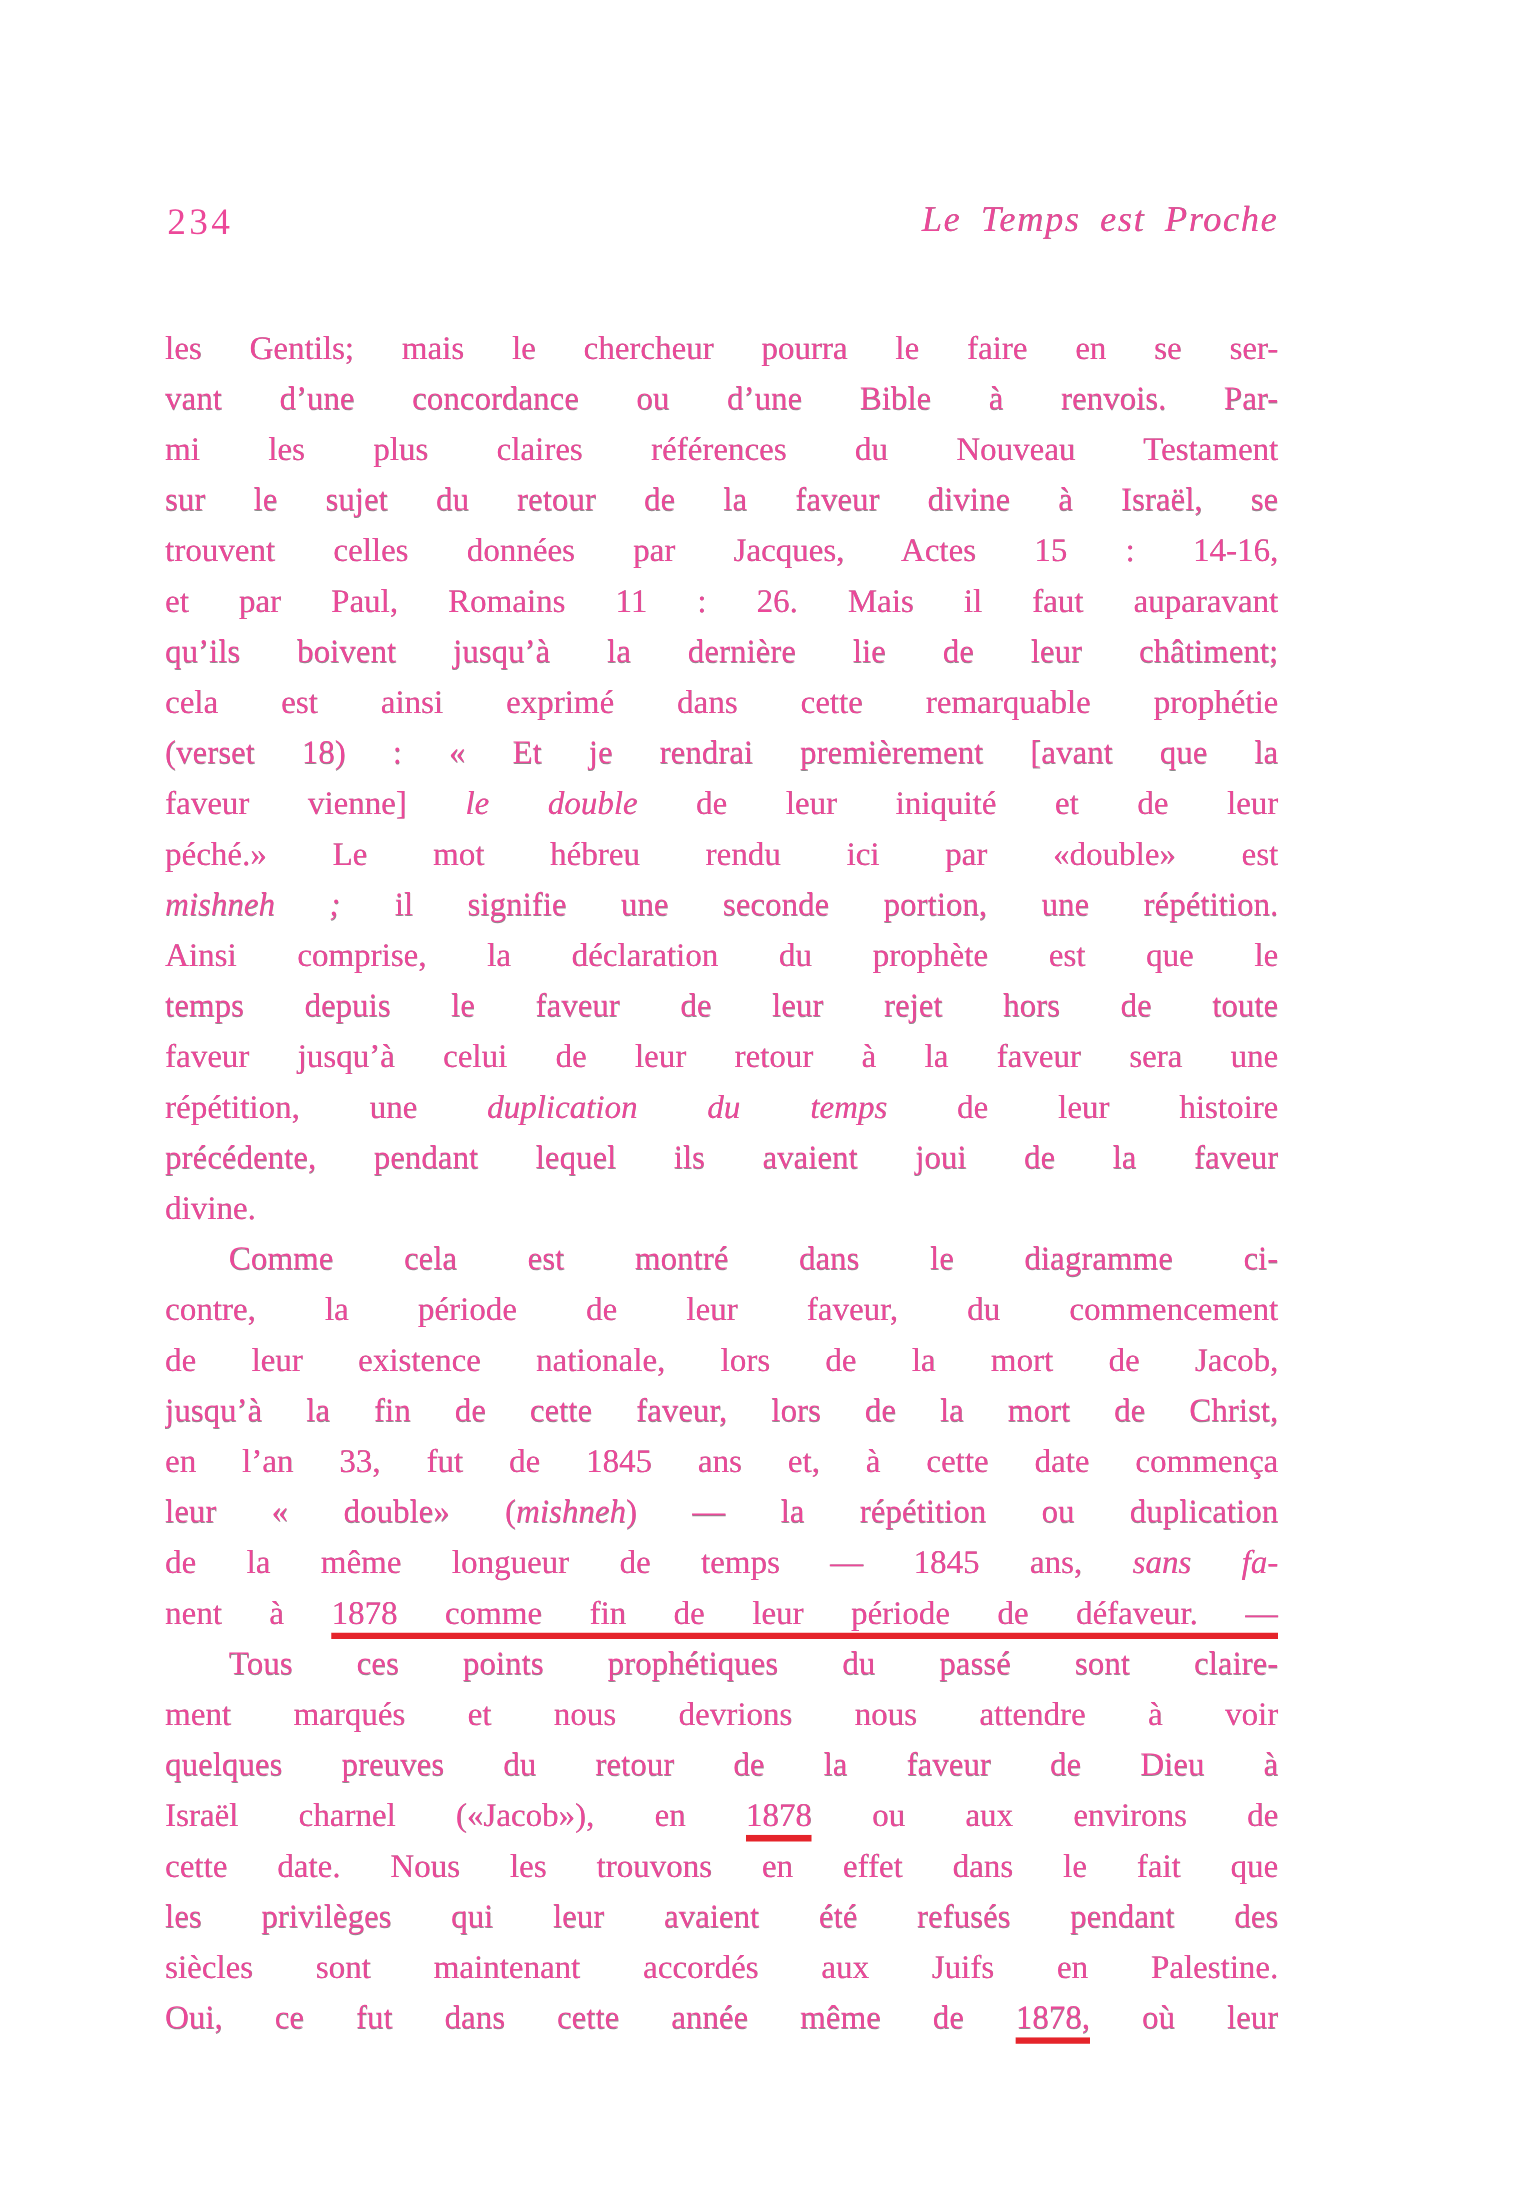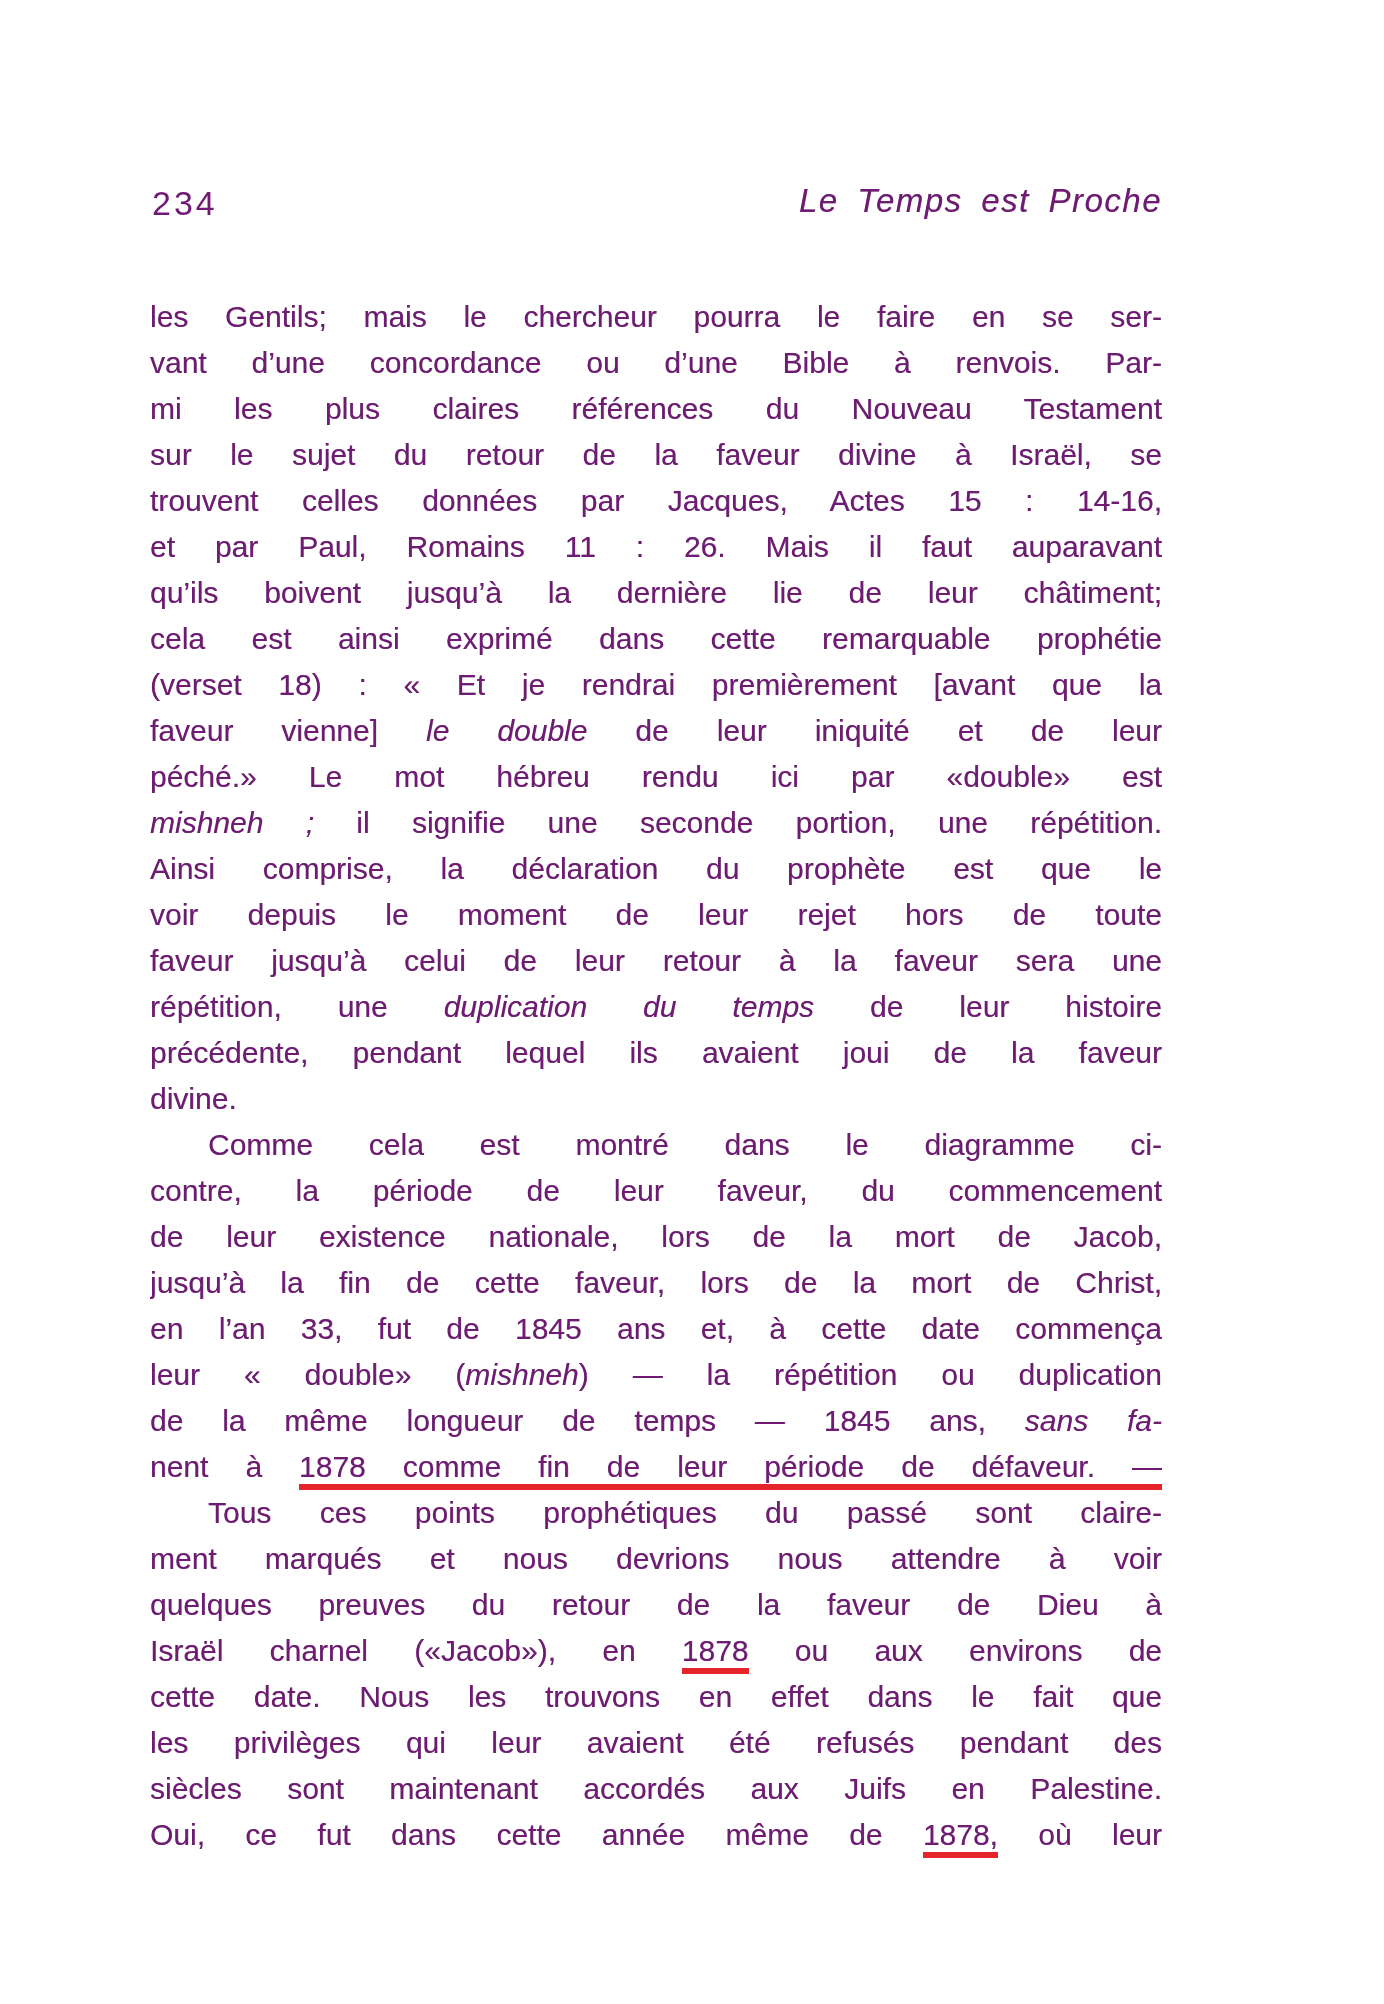--- a/index.html
+++ b/index.html
@@ -1,21 +1,21 @@
 <!DOCTYPE html>
 <html style="--annot-red: #e5242b;"><head>
 <meta charset="utf-8">
 <style>
   html,body { margin:0; padding:0; background:#ffffff; }
   .page {
     position:relative;
     width:1384px; height:2004px;
     background:#ffffff;
-    font-family:Liberation Sans, sans-serif;
-    color:#701a75;
+    font-family:Liberation Serif, serif;
+    color:#ec4899;
     overflow:hidden;
   }
   .page-header {
     position:absolute; top:180px; left:150px; width:1012px; height:48px;
   }
   .pagenum {
     position:absolute; left:2px; top:4px;
     font-size:34px; letter-spacing:3px;
   }
   .running-title {
@@ -66,21 +66,21 @@
       <div class="line justify"><span class="">sur le sujet du retour de la faveur divine à Israël, se</span></div>
       <div class="line justify"><span class="">trouvent celles données par Jacques, Actes 15 : 14-16,</span></div>
       <div class="line justify"><span class="">et par Paul, Romains 11 : 26. Mais il faut auparavant</span></div>
       <div class="line justify"><span class="">qu’ils boivent jusqu’à la dernière lie de leur châtiment;</span></div>
       <div class="line justify"><span class="">cela est ainsi exprimé dans cette remarquable prophétie</span></div>
       <div class="line justify"><span class="">(verset 18) : « Et je rendrai premièrement [avant que la</span></div>
       <div class="line justify"><span class="">faveur vienne] </span><span class="seg-i ">le double</span><span class=""> de leur iniquité et de leur</span></div>
       <div class="line justify"><span class="">péché.» Le mot hébreu rendu ici par «double» est</span></div>
       <div class="line justify"><span class="seg-i ">mishneh ;</span><span class=""> il signifie une seconde portion, une répétition.</span></div>
       <div class="line justify"><span class="">Ainsi comprise, la déclaration du prophète est que le</span></div>
-      <div class="line justify"><span class="">voir depuis le moment de leur rejet hors de toute</span></div>
+      <div class="line justify"><span class="">temps depuis le faveur de leur rejet hors de toute</span></div>
       <div class="line justify"><span class="">faveur jusqu’à celui de leur retour à la faveur sera une</span></div>
       <div class="line justify"><span class="">répétition, une </span><span class="seg-i ">duplication du temps</span><span class=""> de leur histoire</span></div>
       <div class="line justify"><span class="">précédente, pendant lequel ils avaient joui de la faveur</span></div>
       <div class="line"><span class="">divine.</span></div>
       <div class="line justify indent"><span class="">Comme cela est montré dans le diagramme ci-</span></div>
       <div class="line justify"><span class="">contre, la période de leur faveur, du commencement</span></div>
       <div class="line justify"><span class="">de leur existence nationale, lors de la mort de Jacob,</span></div>
       <div class="line justify"><span class="">jusqu’à la fin de cette faveur, lors de la mort de Christ,</span></div>
       <div class="line justify"><span class="">en l’an 33, fut de 1845 ans et, à cette date commença</span></div>
       <div class="line justify"><span class="">leur « double» (</span><span class="seg-i ">mishneh</span><span class="">) — la répétition ou duplication</span></div>

